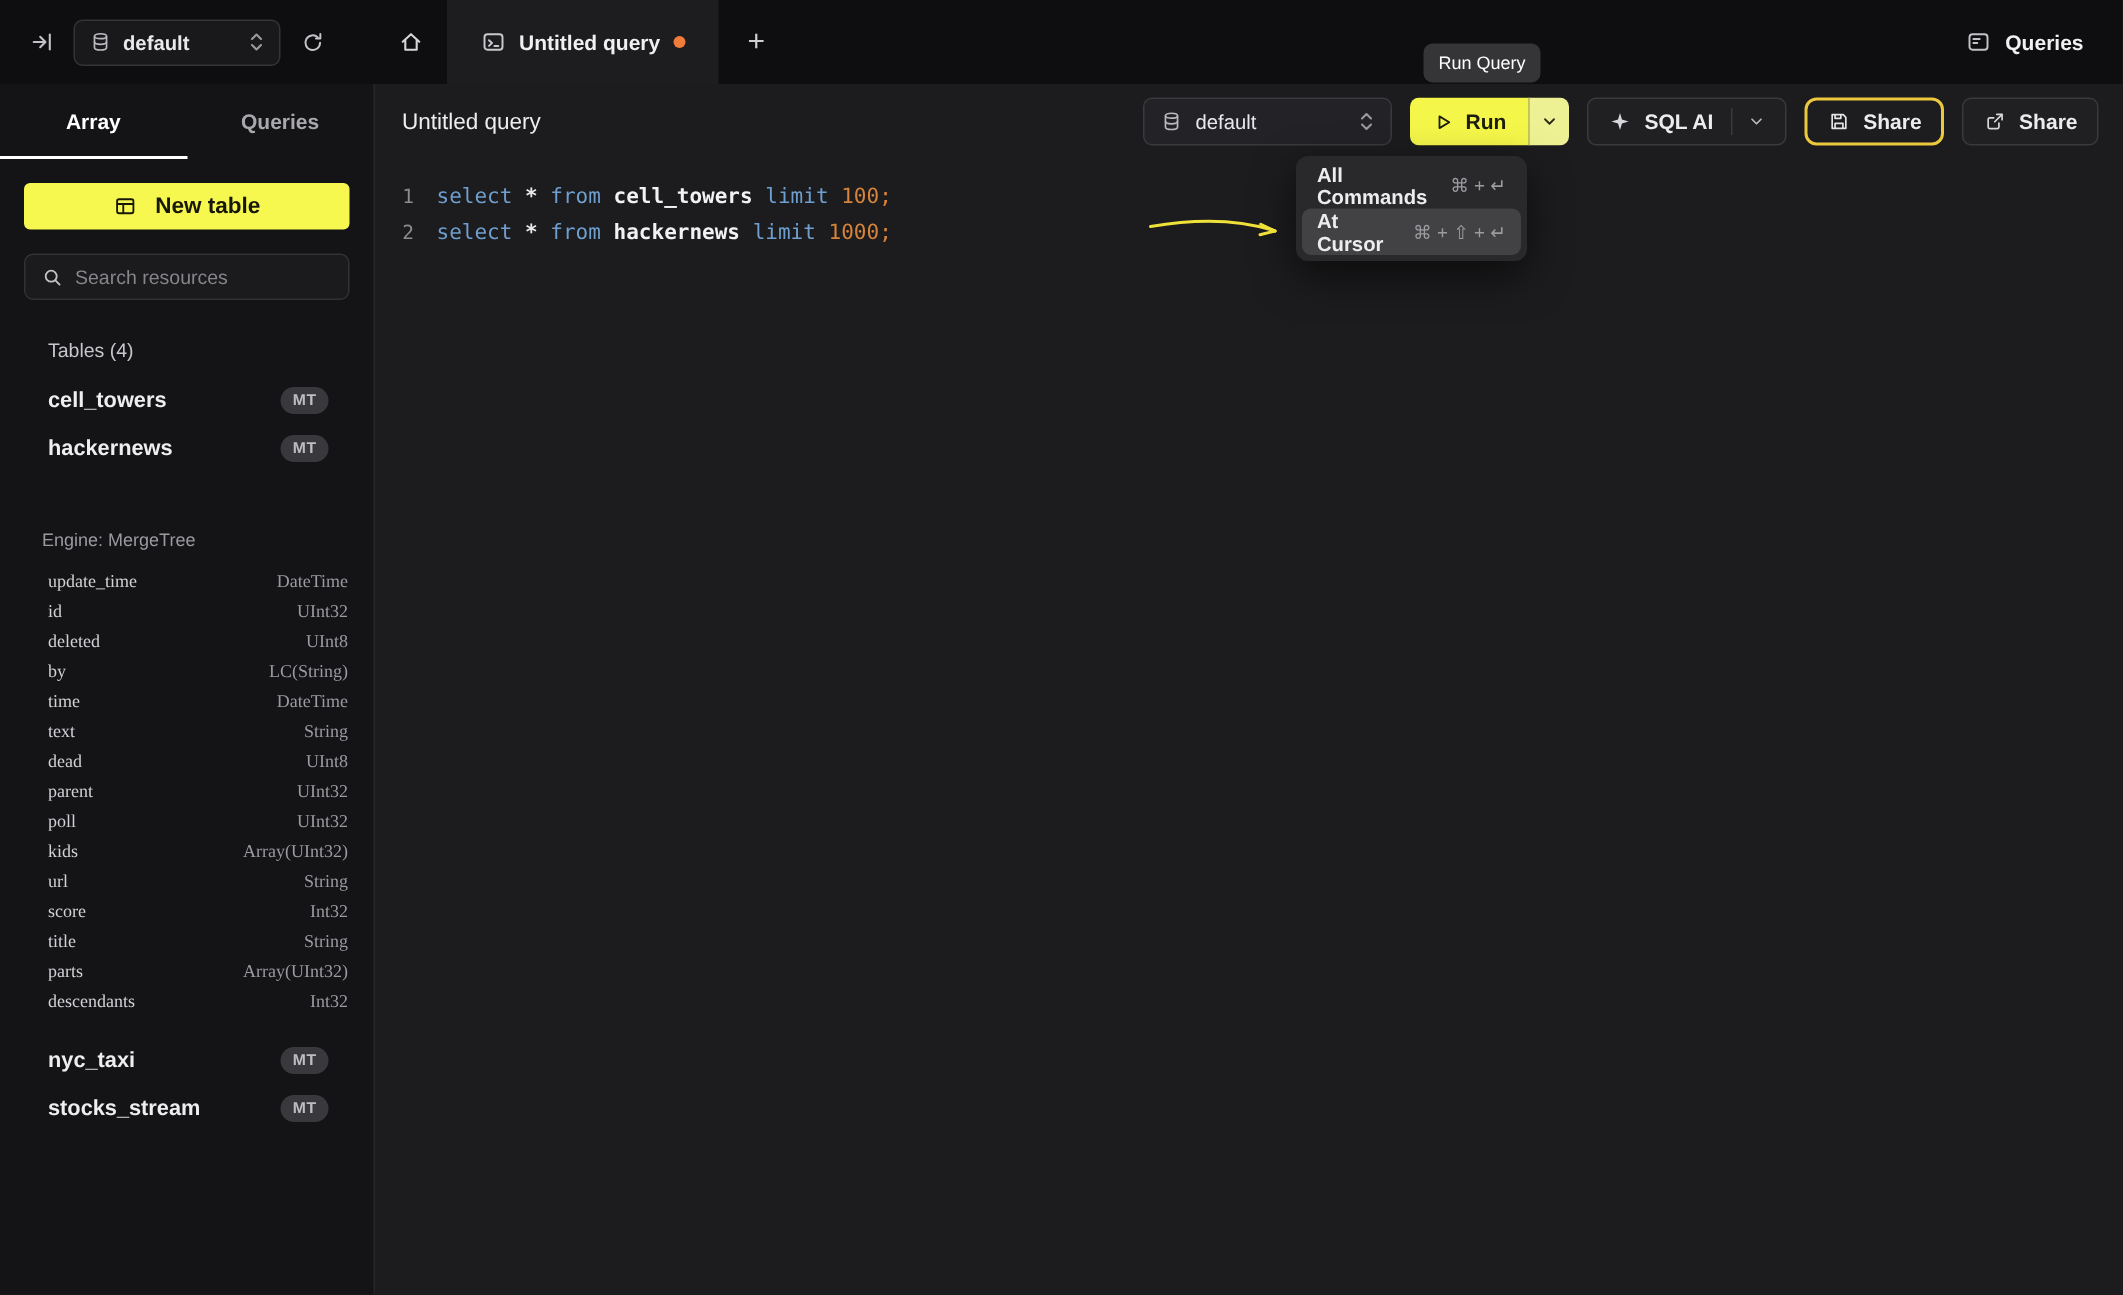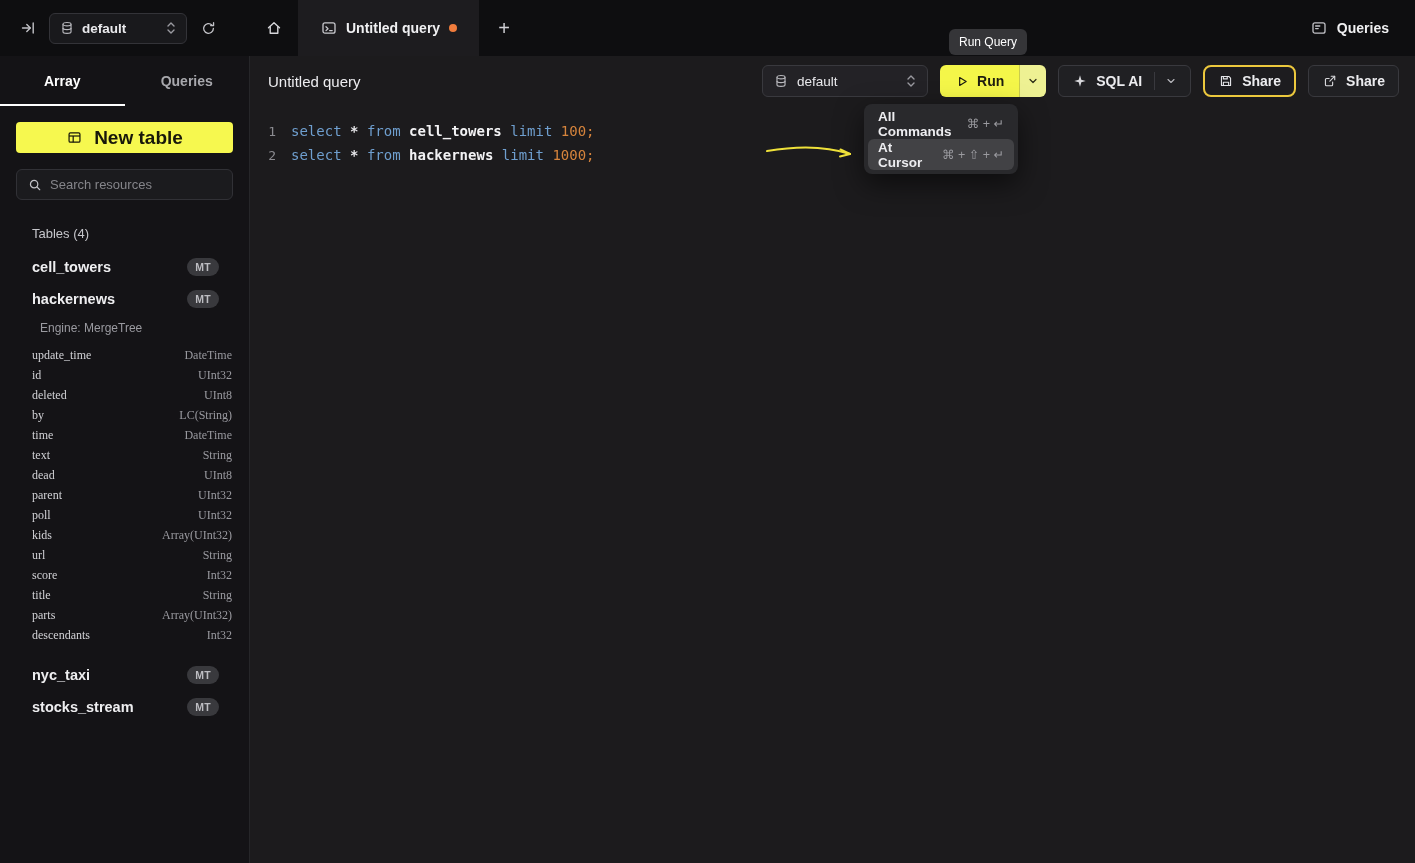--- a/index.html
+++ b/index.html
@@ -25,30 +25,30 @@
   
   .layout { display:flex; height:807px; }
   .sidebar { width:250px; flex:none; background:#141316; border-right:1px solid #262629; display:flex; flex-direction:column; overflow:hidden; }
   .main { flex:1; background:#1c1b1d; position:relative; }
 
   
   .side-tabs { height:50px; display:flex; flex:none; }
   .side-tab { flex:1; display:flex; align-items:center; justify-content:center; font-size:14px; color:#a8a8ad; position:relative; font-weight:600; cursor:default; }
   .side-tab.active { color:#ffffff; }
   .side-tab.active::after { content:""; position:absolute; left:0; right:0; bottom:0; height:2px; background:#ffffff; }
-  .new-table { margin:16px 16px 0; height:31px; flex:none; background:#f6f84f; border:none; border-radius:4px; color:#17170a; font-size:19px; font-weight:600; font-family:inherit; display:flex; align-items:center; justify-content:center; gap:12px; }
+  .new-table { margin:16px 16px 0; height:31px; flex:none; background:#f6f84f; border:none; border-radius:4px; color:#17170a; font-size:15px; font-weight:600; font-family:inherit; display:flex; align-items:center; justify-content:center; gap:12px; }
   .search { margin:16px; height:31px; flex:none; border:1px solid #313136; background:#1b1b1e; border-radius:6px; display:flex; align-items:center; padding:0 10px; gap:8px; color:#85858a; }
   .search input { background:transparent; border:none; outline:none; color:#dddde0; font-size:13px; font-family:inherit; width:100%; }
   .search input::placeholder { color:#85858a; }
   .section-label { margin:10px 0 10px 32px; font-size:13px; color:#c6c6cb; flex:none; }
   .tables-list { overflow:hidden; }
   .table-row { height:32px; display:flex; align-items:center; justify-content:space-between; padding:0 30px 0 32px; }
   .table-name { font-size:14.5px; font-weight:600; color:#eeeef0; }
   .mt-badge { background:#39393d; color:#bdbdc2; font-size:10.5px; font-weight:700; padding:3px 8px; border-radius:9px; letter-spacing:.3px; }
-  .engine-line { padding-left:40px; font-size:12px; color:#9a9aa0; height:26px; display:flex; align-items:center; }
+  .engine-line { padding-left:28px; font-size:12px; color:#9a9aa0; height:26px; display:flex; align-items:center;margin-top:32px; }
   .col-list { padding:4px 0 14px; }
   .col-row { height:20px; display:flex; align-items:center; justify-content:space-between; padding:0 17px 0 32px; font-family:Liberation Serif, serif; font-size:12px; }
   .col-name { color:#d2d2d6; }
   .col-type { color:#9a9aa0; }
 
   
   .toolbar { height:50px; display:flex; align-items:center; padding:0 16px 0 18px; }
   .query-title { font-size:15px; color:#ededf0; }
   .toolbar-right { margin-left:auto; display:flex; align-items:center; gap:12px; }
   .toolbar-db { width:166px; height:32px; gap:8px; padding:0 10px; font-size:13.5px; background:#232226; border-color:#39393e; }

